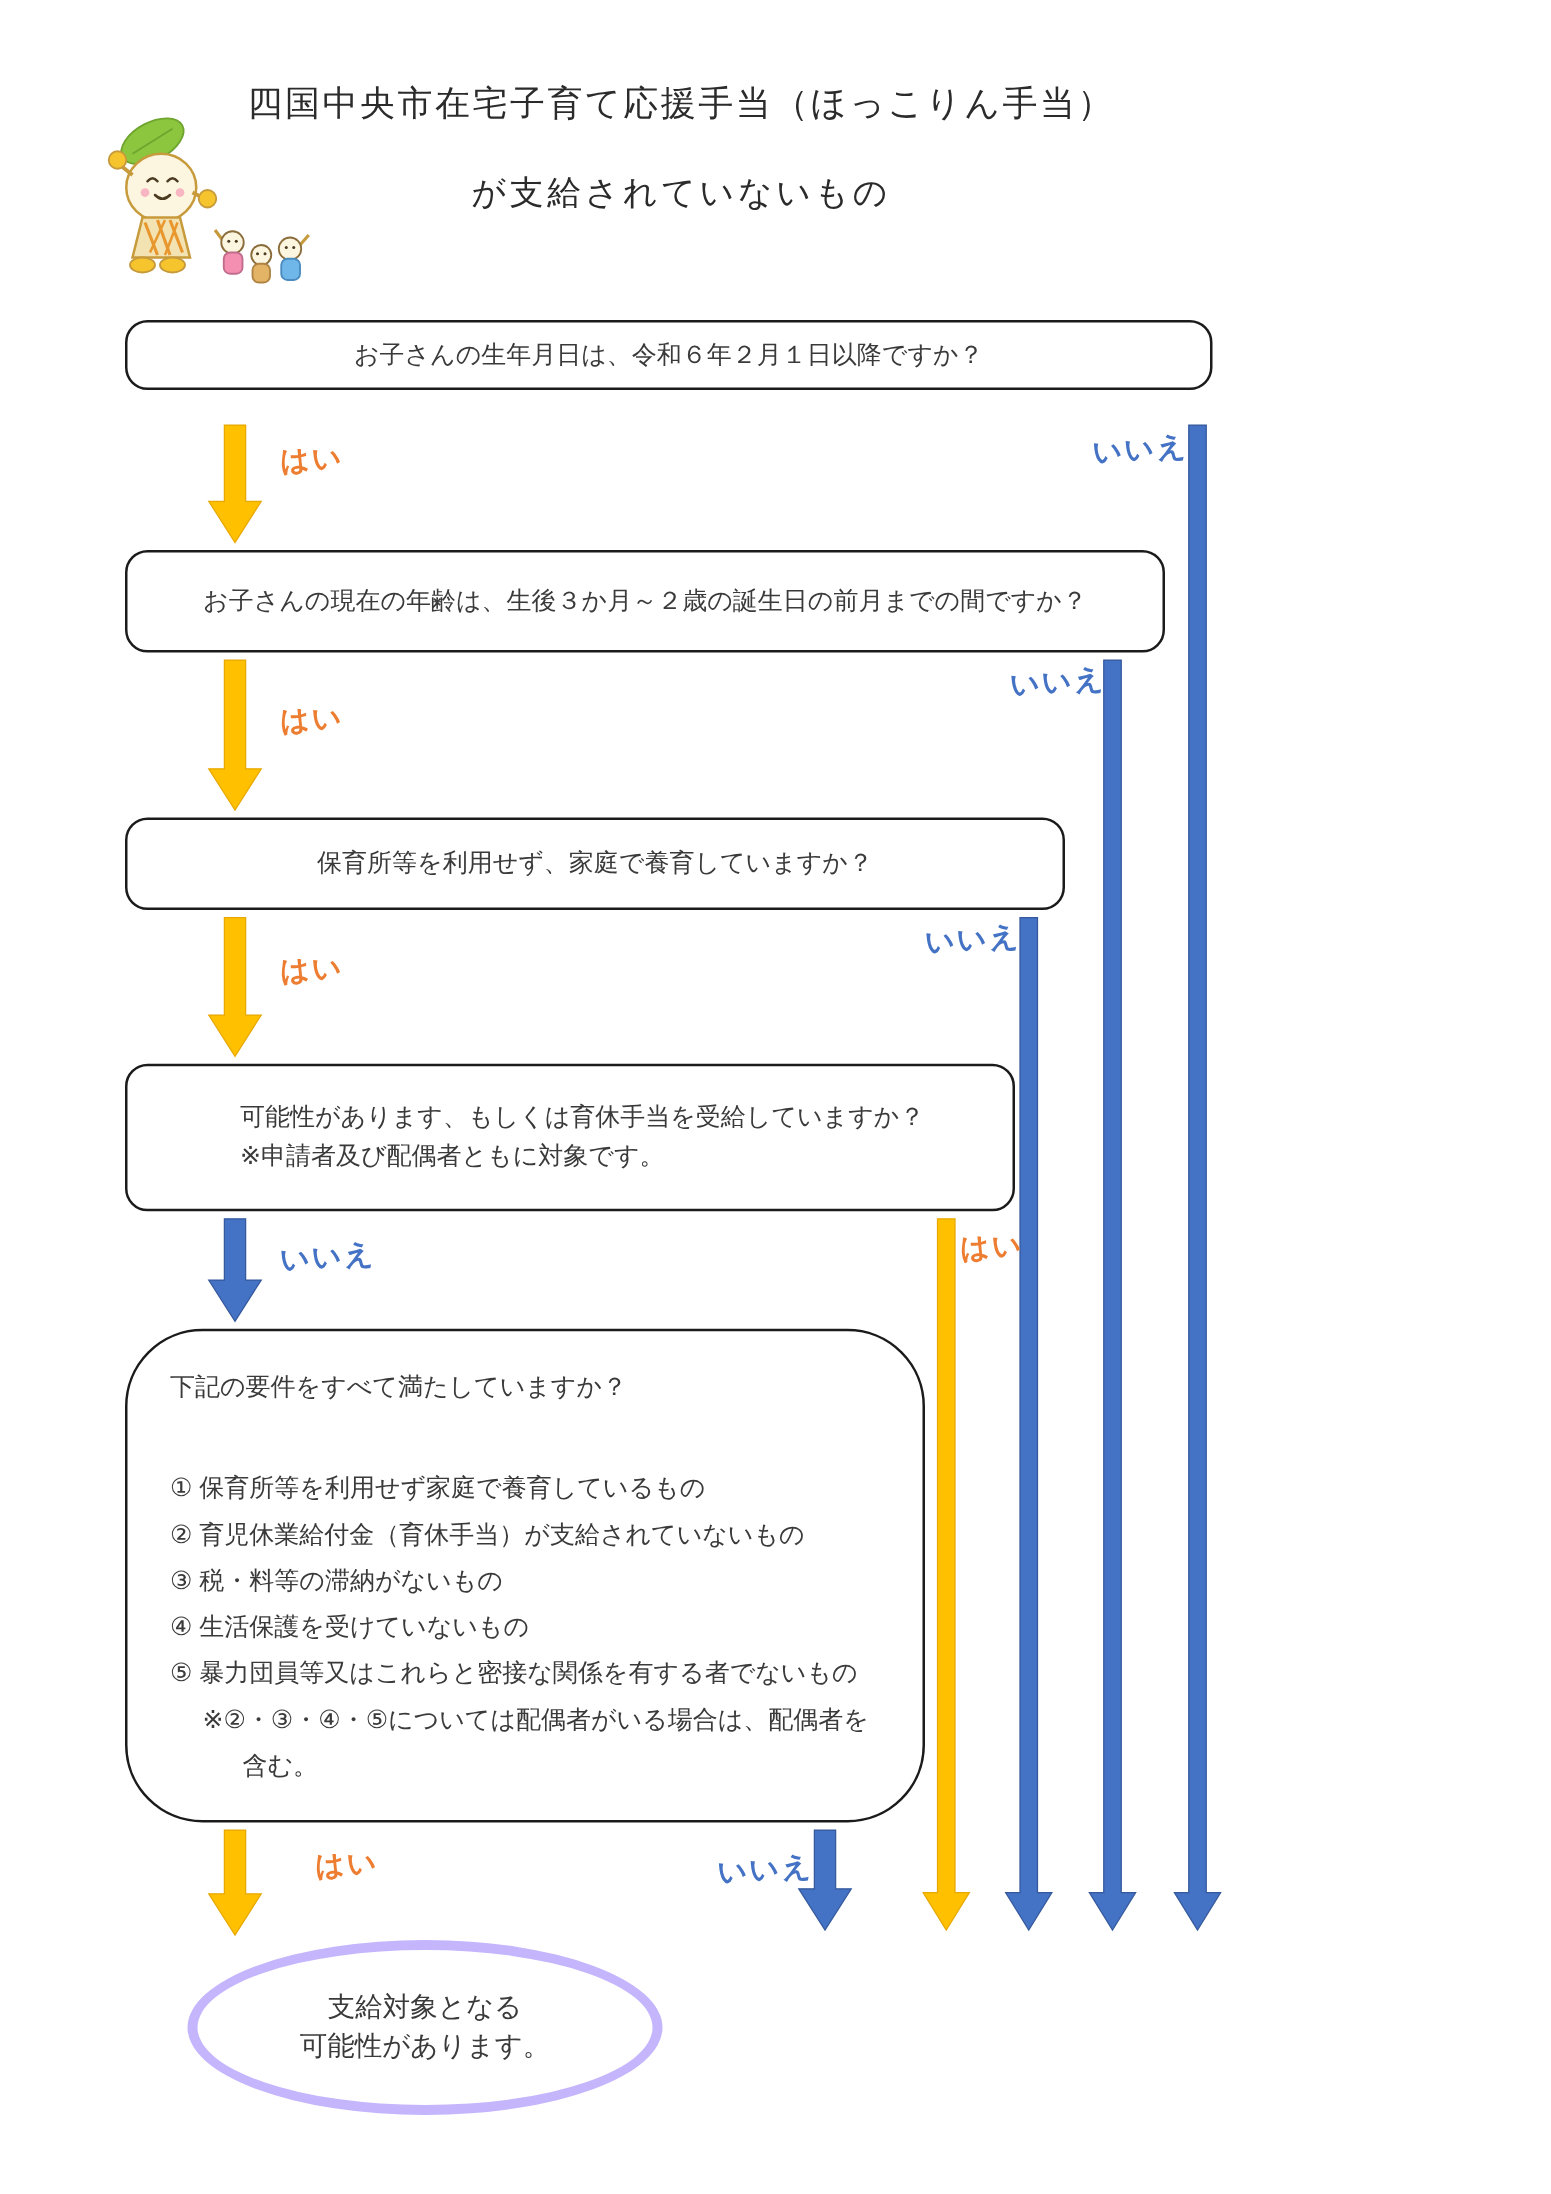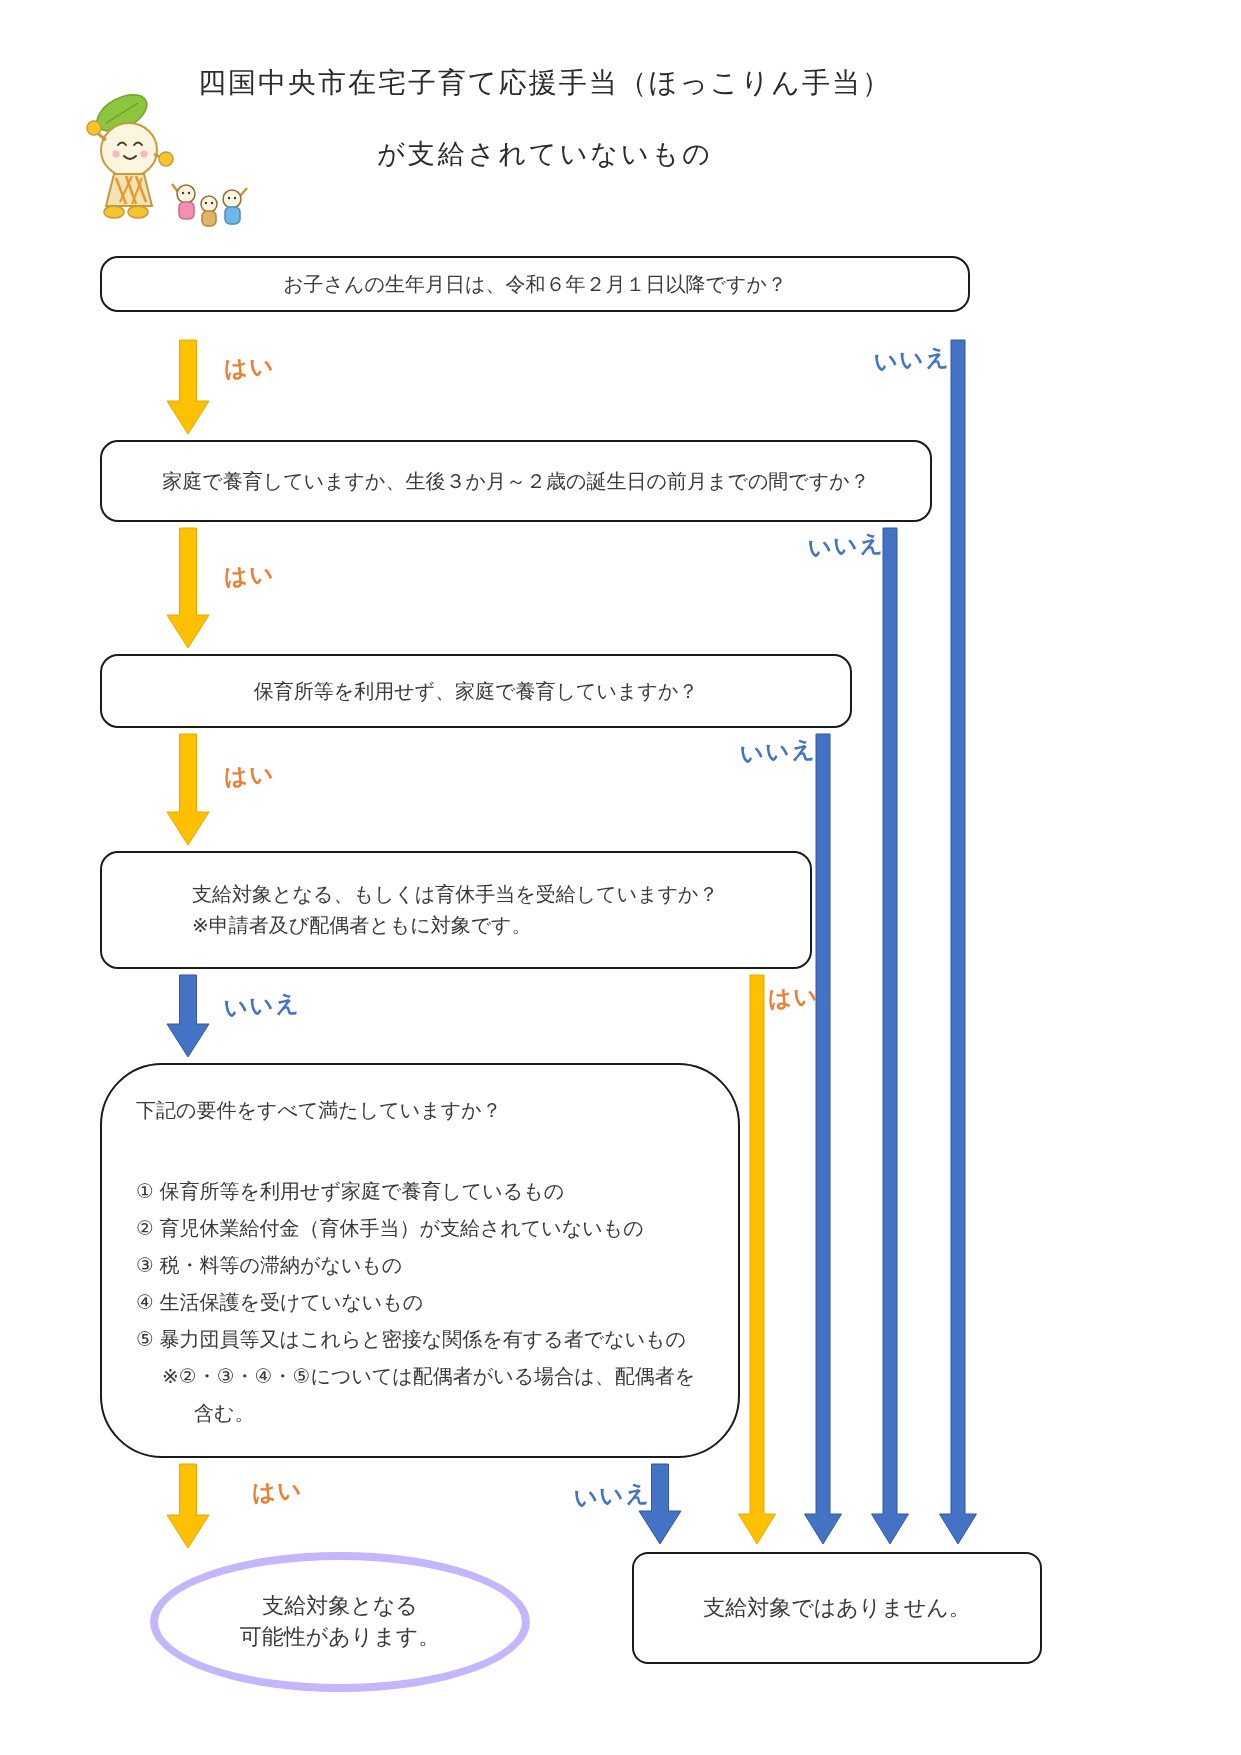--- a/index.html
+++ b/index.html
@@ -137,51 +137,48 @@
       <circle cx="147" cy="110" r="1.2" fill="#4a3a20"></circle>
         <circle cx="153" cy="110" r="1.2" fill="#4a3a20"></circle>
     </g>
   </svg>
 
   <div class="node center q1">
     <span>お子さんの生年月日は、令和６年２月１日以降ですか？</span>
   </div>
 
   <div class="node center q2">
-    <span>家庭で養育していますか、生後３か月～２歳の誕生日の前月までの間ですか？</span>
+    <span>お子さんの現在の年齢は、生後３か月～２歳の誕生日の前月までの間ですか？</span>
   </div>
 
   <div class="node center q3">
     <span>保育所等を利用せず、家庭で養育していますか？</span>
   </div>
 
   <div class="node q4">
-    <div>支給対象となる、もしくは育休手当を受給していますか？</div>
+    <div>可能性があります、もしくは育休手当を受給していますか？</div>
     <div>※申請者及び配偶者ともに対象です。</div>
   </div>
 
   <div class="node q5">
     <div class="question">下記の要件をすべて満たしていますか？</div>
     <div class="req-item">① 保育所等を利用せず家庭で養育しているもの</div>
     <div class="req-item">② 育児休業給付金（育休手当）が支給されていないもの</div>
     <div class="req-item">③ 税・料等の滞納がないもの</div>
     <div class="req-item">④ 生活保護を受けていないもの</div>
     <div class="req-item">⑤ 暴力団員等又はこれらと密接な関係を有する者でないもの</div>
     <div class="req-note1">※②・③・④・⑤については配偶者がいる場合は、配偶者を</div>
     <div class="req-note2">含む。</div>
   </div>
 
   <div class="oval">
     <div>支給対象となる</div>
     <div>可能性があります。</div>
   </div>
 
-  <div class="resno">
-    <span>支給対象ではありません。</span>
-  </div>
 
   <span class="lbl yes l-q1yes">はい</span>
   <span class="lbl no  l-q1nolong">いいえ</span>
   <span class="lbl yes l-q2yes">はい</span>
   <span class="lbl no  l-q2nolong">いいえ</span>
   <span class="lbl yes l-q3yes">はい</span>
   <span class="lbl no  l-q3nolong">いいえ</span>
   <span class="lbl no  l-q4no">いいえ</span>
   <span class="lbl yes l-q4yeslong">はい</span>
   <span class="lbl yes l-q5yes">はい</span>

